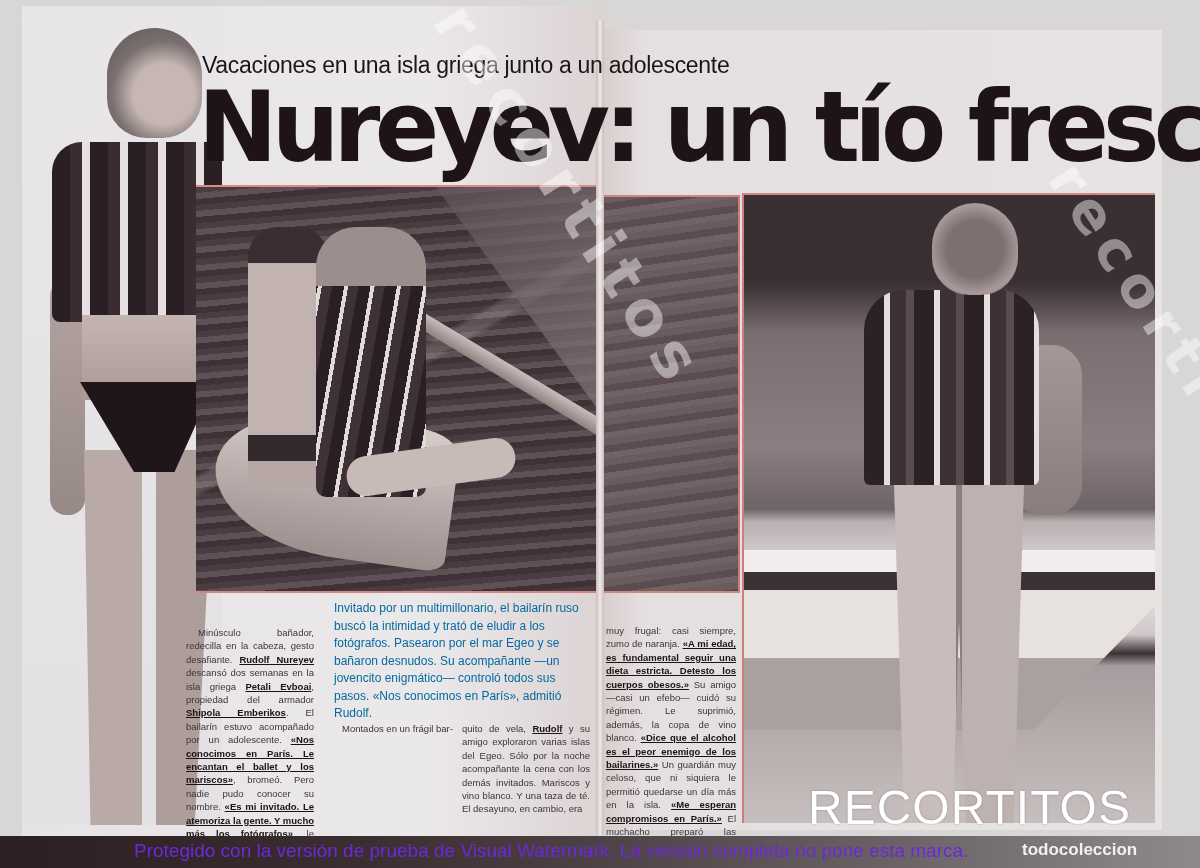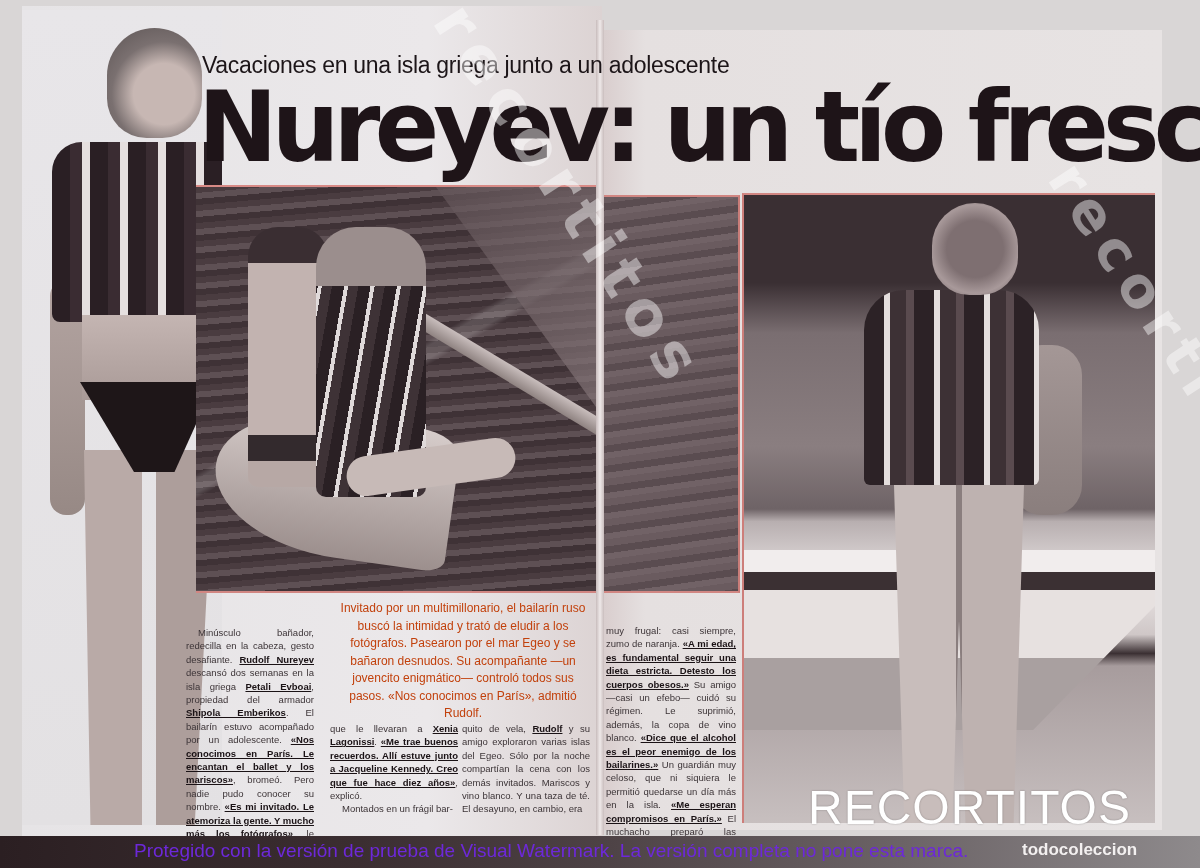--- a/index.html
+++ b/index.html
@@ -154,21 +154,21 @@
     
     .col {
       position: absolute;
       font-size: 9.5px; line-height: 13.4px; color: #3c3437;
       text-align: justify;
     }
     .col b { color: #1a1215; text-decoration: underline; }
     .col-1 { left: 186px; top: 626px; width: 128px; text-indent: 12px; }
     .lead {
       position: absolute; left: 334px; top: 600px; width: 258px;
-      font-size: 12px; line-height: 17.5px; color: #c2410c; text-align: center;
+      font-size: 12px; line-height: 17.5px; color: #0369a1; 
     }
     .col-2 { left: 330px; top: 722px; width: 128px; }
     .col-3 { left: 462px; top: 722px; width: 128px; }
     .col-4 { left: 606px; top: 624px; width: 130px; }
     .col-2 .indent { text-indent: 12px; display: block; }
     
     .wm-diagonal {
       position: absolute; pointer-events: none;
       color: rgba(255,255,255,0.45);
       font-size: 62px; font-weight: bold;
@@ -235,25 +235,24 @@
 <div class="gutter"></div>
 
 <div class="kicker">Vacaciones en una isla griega junto a un adolescente</div>
 <div class="headline">Nureyev: un tío fresco</div>
 
 <div class="col col-1"><span>Minúsculo bañador, redecilla en la cabeza, gesto desafiante. </span><b>Rudolf Nureyev</b><span> descansó dos semanas en la isla griega </span><b>Petali Evboai</b><span>, propiedad del armador </span><b>Shipola Emberikos</b><span>. El bailarín estuvo acompañado por un adolescente. </span><b>«Nos conocimos en París. Le encantan el ballet y los mariscos»</b><span>, bromeó. Pero nadie pudo conocer su nombre. </span><b>«Es mi invitado. Le atemoriza la gente. Y mucho más los fotógrafos»</b><span>, le disculpó </span><b>Nureyev</b><span>. Después pidió</span></div>
 
 <div class="lead">Invitado por un multimillonario, el bailarín ruso buscó la intimidad y trató de eludir a los fotógrafos. Pasearon por el mar Egeo y se bañaron desnudos. Su acompañante —un jovencito enigmático— controló todos sus pasos. «Nos conocimos en París», admitió Rudolf.</div>
 
 <div class="col col-2">
-  <span><span>que le llevaran a </span><b>Xenia Lagonissi</b><span>. </span><b>«Me trae buenos recuerdos. Allí estuve junto a Jacqueline Kennedy. Creo que fue hace diez años»</b><span>, explicó.</span></span>
   <span class="indent">Montados en un frágil bar-</span>
 </div>
 
-<div class="col col-3"><span>quito de vela, </span><b>Rudolf</b><span> y su amigo exploraron varias islas del Egeo. Sólo por la noche compartían la cena con los demás invitados. Mariscos y vino blanco. Y una taza de té. El desayuno, en cambio, era</span></div>
+<div class="col col-3"><span>quito de vela, </span><b>Rudolf</b><span> y su amigo exploraron varias islas del Egeo. Sólo por la noche acompañante la cena con los demás invitados. Mariscos y vino blanco. Y una taza de té. El desayuno, en cambio, era</span></div>
 
 <div class="col col-4"><span>muy frugal: casi siempre, zumo de naranja. </span><b>«A mi edad, es fundamental seguir una dieta estricta. Detesto los cuerpos obesos.»</b><span> Su amigo —casi un efebo— cuidó su régimen. Le suprimió, además, la copa de vino blanco. </span><b>«Dice que el alcohol es el peor enemigo de los bailarines.»</b><span> Un guardián muy celoso, que ni siquiera le permitió quedarse un día más en la isla. </span><b>«Me esperan compromisos en París.»</b><span> El muchacho preparó las maletas.</span></div>
 
 <div class="wm-diagonal wm-1">recortitos</div>
 <div class="wm-diagonal wm-2">recortitos</div>
 
 <div class="brand-mark">RECORTITOS</div>
 
 <div class="footer-band"></div>
 <div class="footer-notice">Protegido con la versión de prueba de Visual Watermark. La versión completa no pone esta marca.</div>

